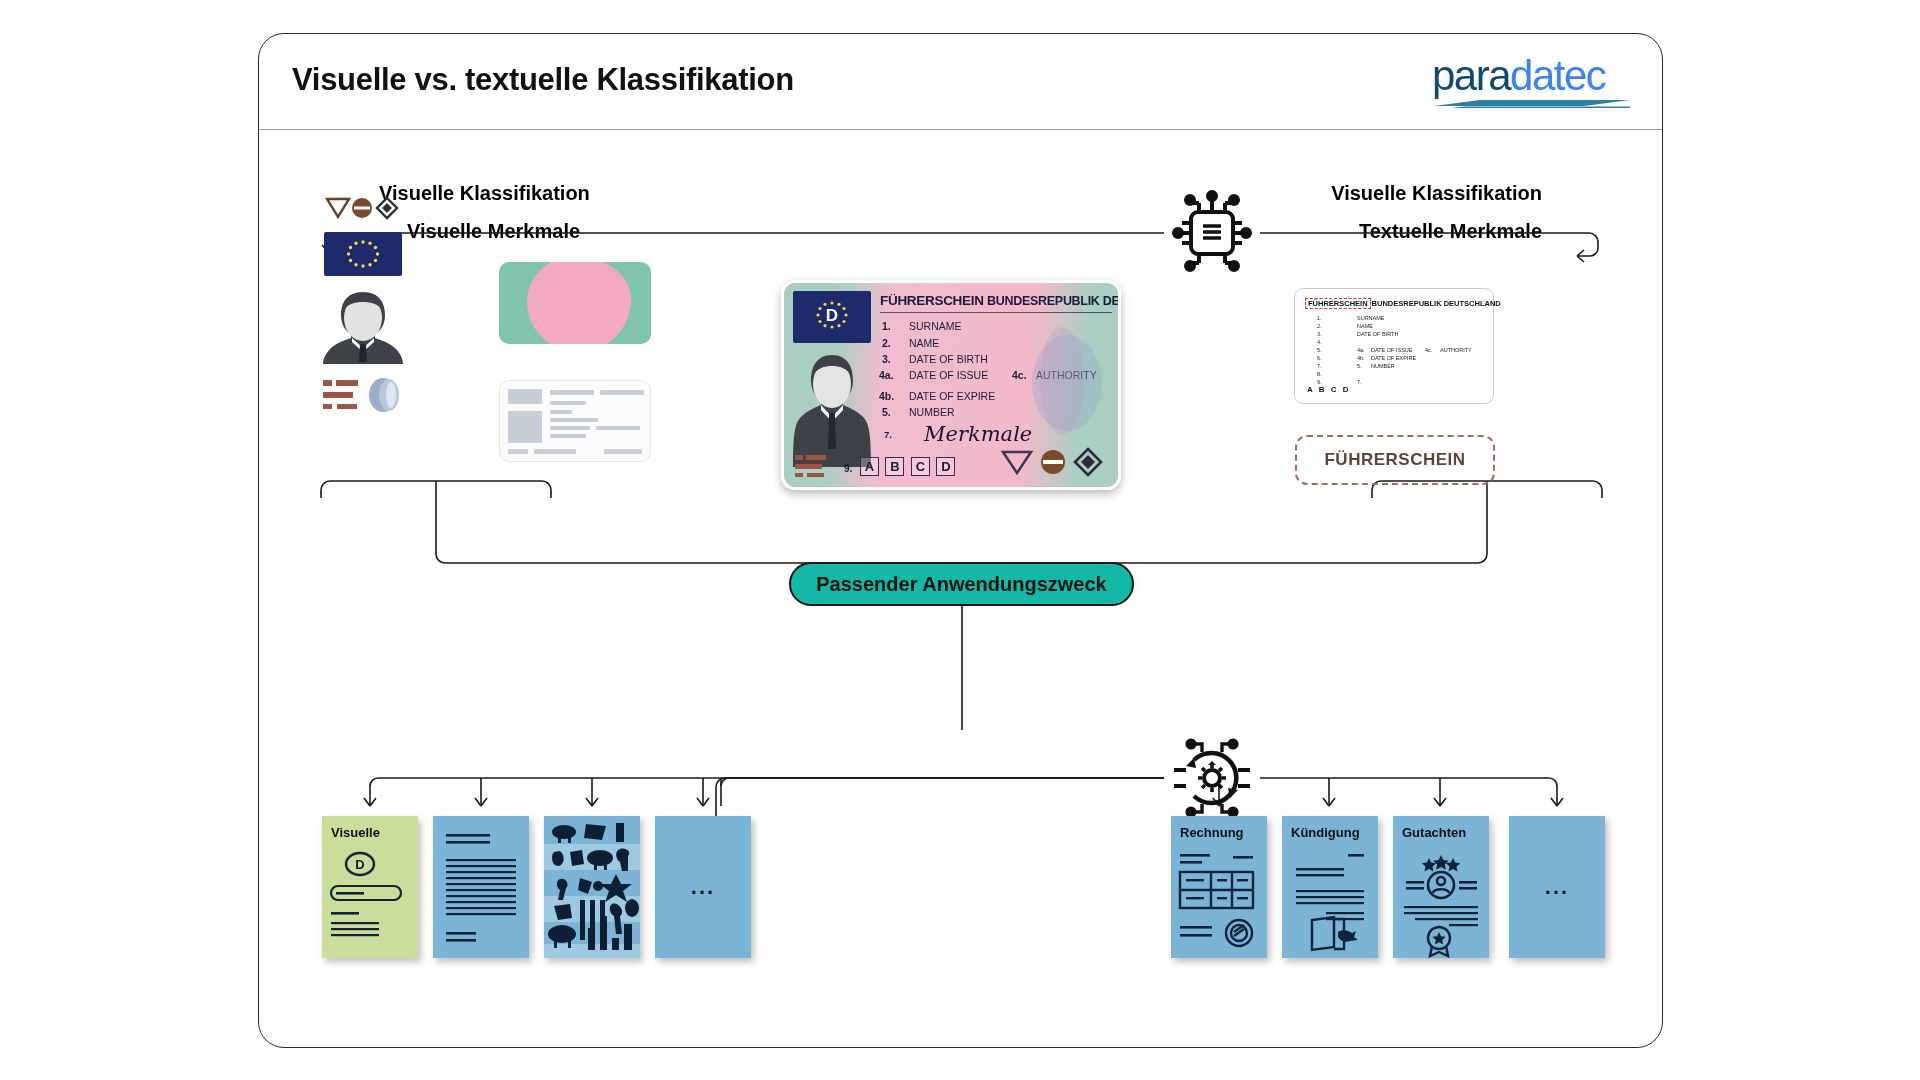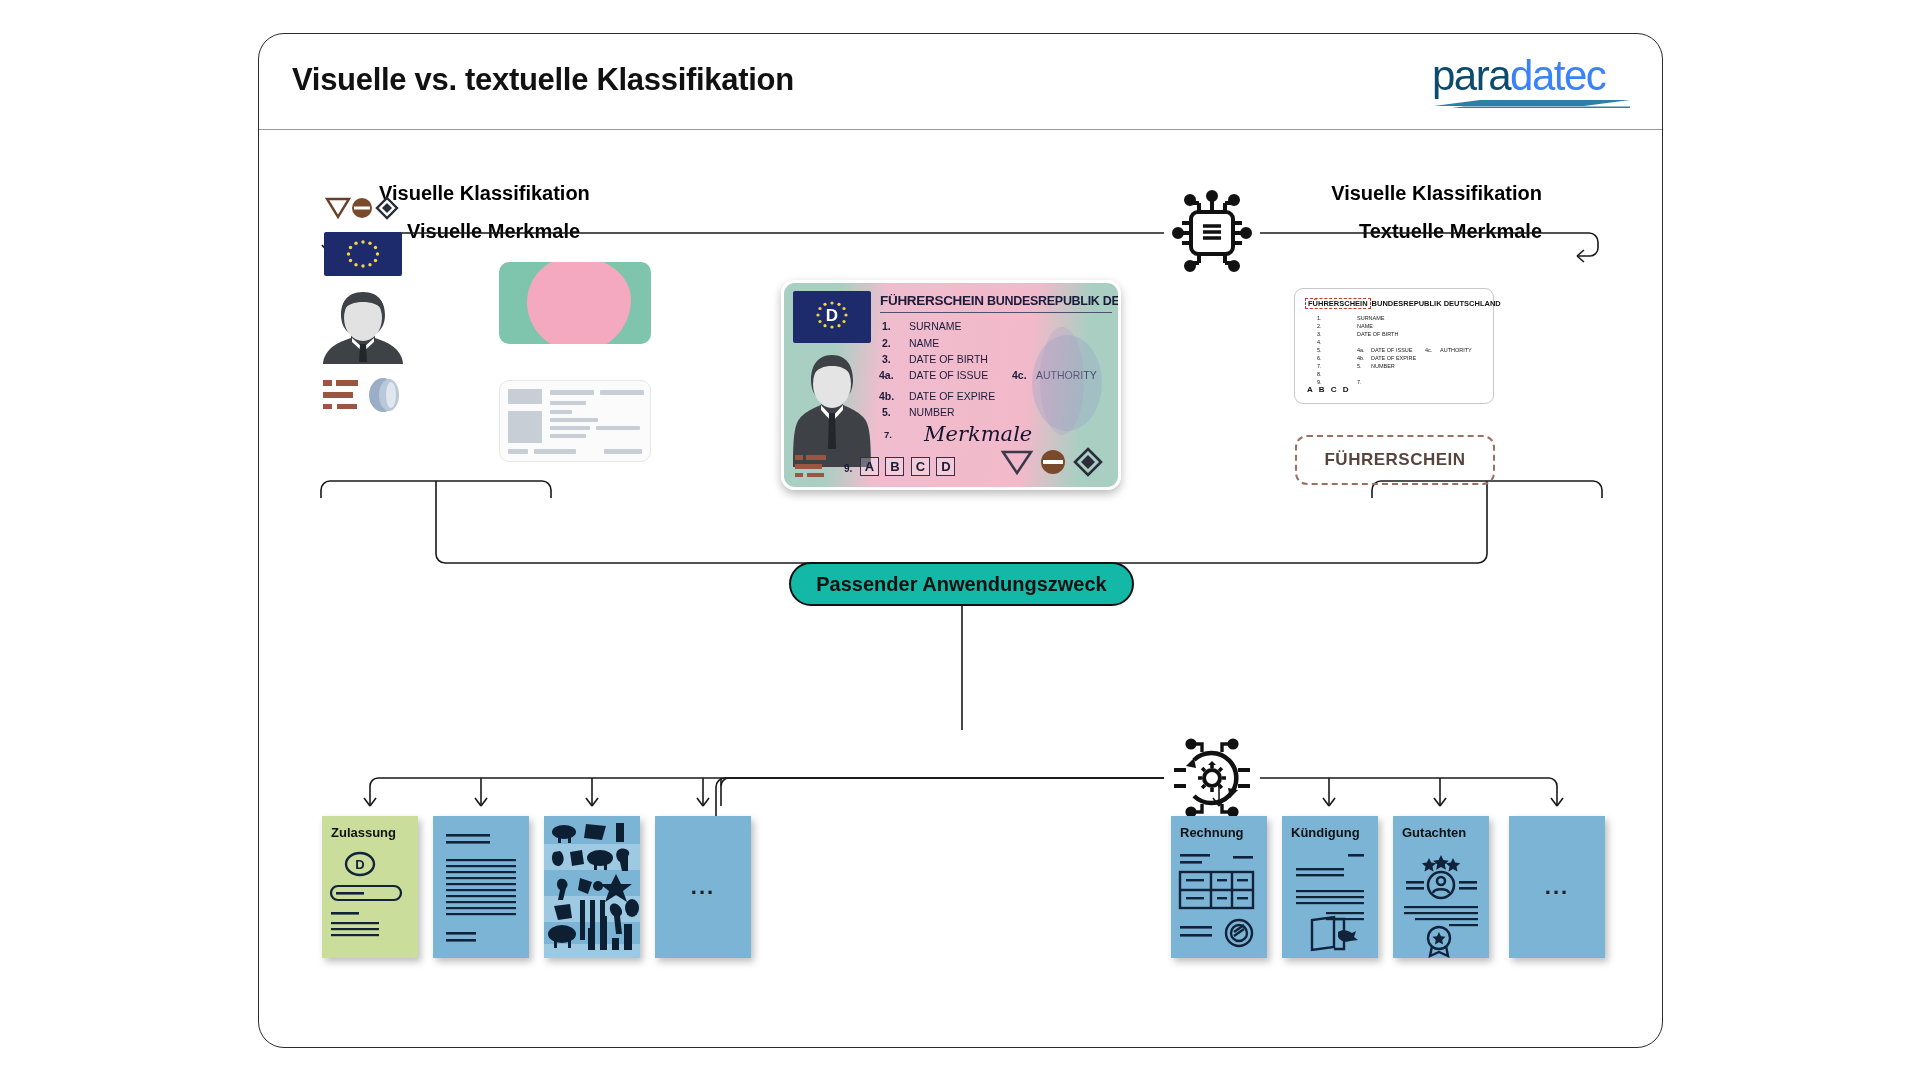--- a/index.html
+++ b/index.html
@@ -466,21 +466,21 @@
 
     <div class="kw-box">FÜHRERSCHEIN</div>
 
     <div style="position:absolute; left:530px; top:432px; width:345px; height:44px;
                 border:2px solid #111; border-radius:22px; background:#14b8a6;
                 display:flex; align-items:center; justify-content:center;">
       <span style="font-size:20px; font-weight:bold; color:#111;">Passender Anwendungszweck</span>
     </div>
 
     <div class="doc doc-green" style="left:63px;">
-      <div class="doc-title">Zulassung</div>
+      <div class="doc-title">Visuelle</div>
       <svg viewBox="0 0 96 142" style="position:absolute;left:0;top:0;width:96px;height:142px;">
         <ellipse cx="38" cy="48" rx="14" ry="11" fill="none" stroke="#10233a" stroke-width="2.4"></ellipse>
         <text x="38" y="53" font-size="13" font-weight="bold" fill="#10233a" text-anchor="middle" font-family="Liberation Sans, sans-serif">D</text>
         <rect x="9" y="70" width="70" height="14" rx="7" fill="none" stroke="#10233a" stroke-width="2.2"></rect>
         <rect x="14" y="76" width="28" height="2.6" fill="#10233a"></rect>
         <rect x="9" y="96" width="28" height="2.6" fill="#10233a"></rect>
         <rect x="9" y="106" width="48" height="2.2" fill="#10233a"></rect>
         <rect x="9" y="112" width="48" height="2.2" fill="#10233a"></rect>
         <rect x="9" y="118" width="48" height="2.2" fill="#10233a"></rect>
       </svg>

